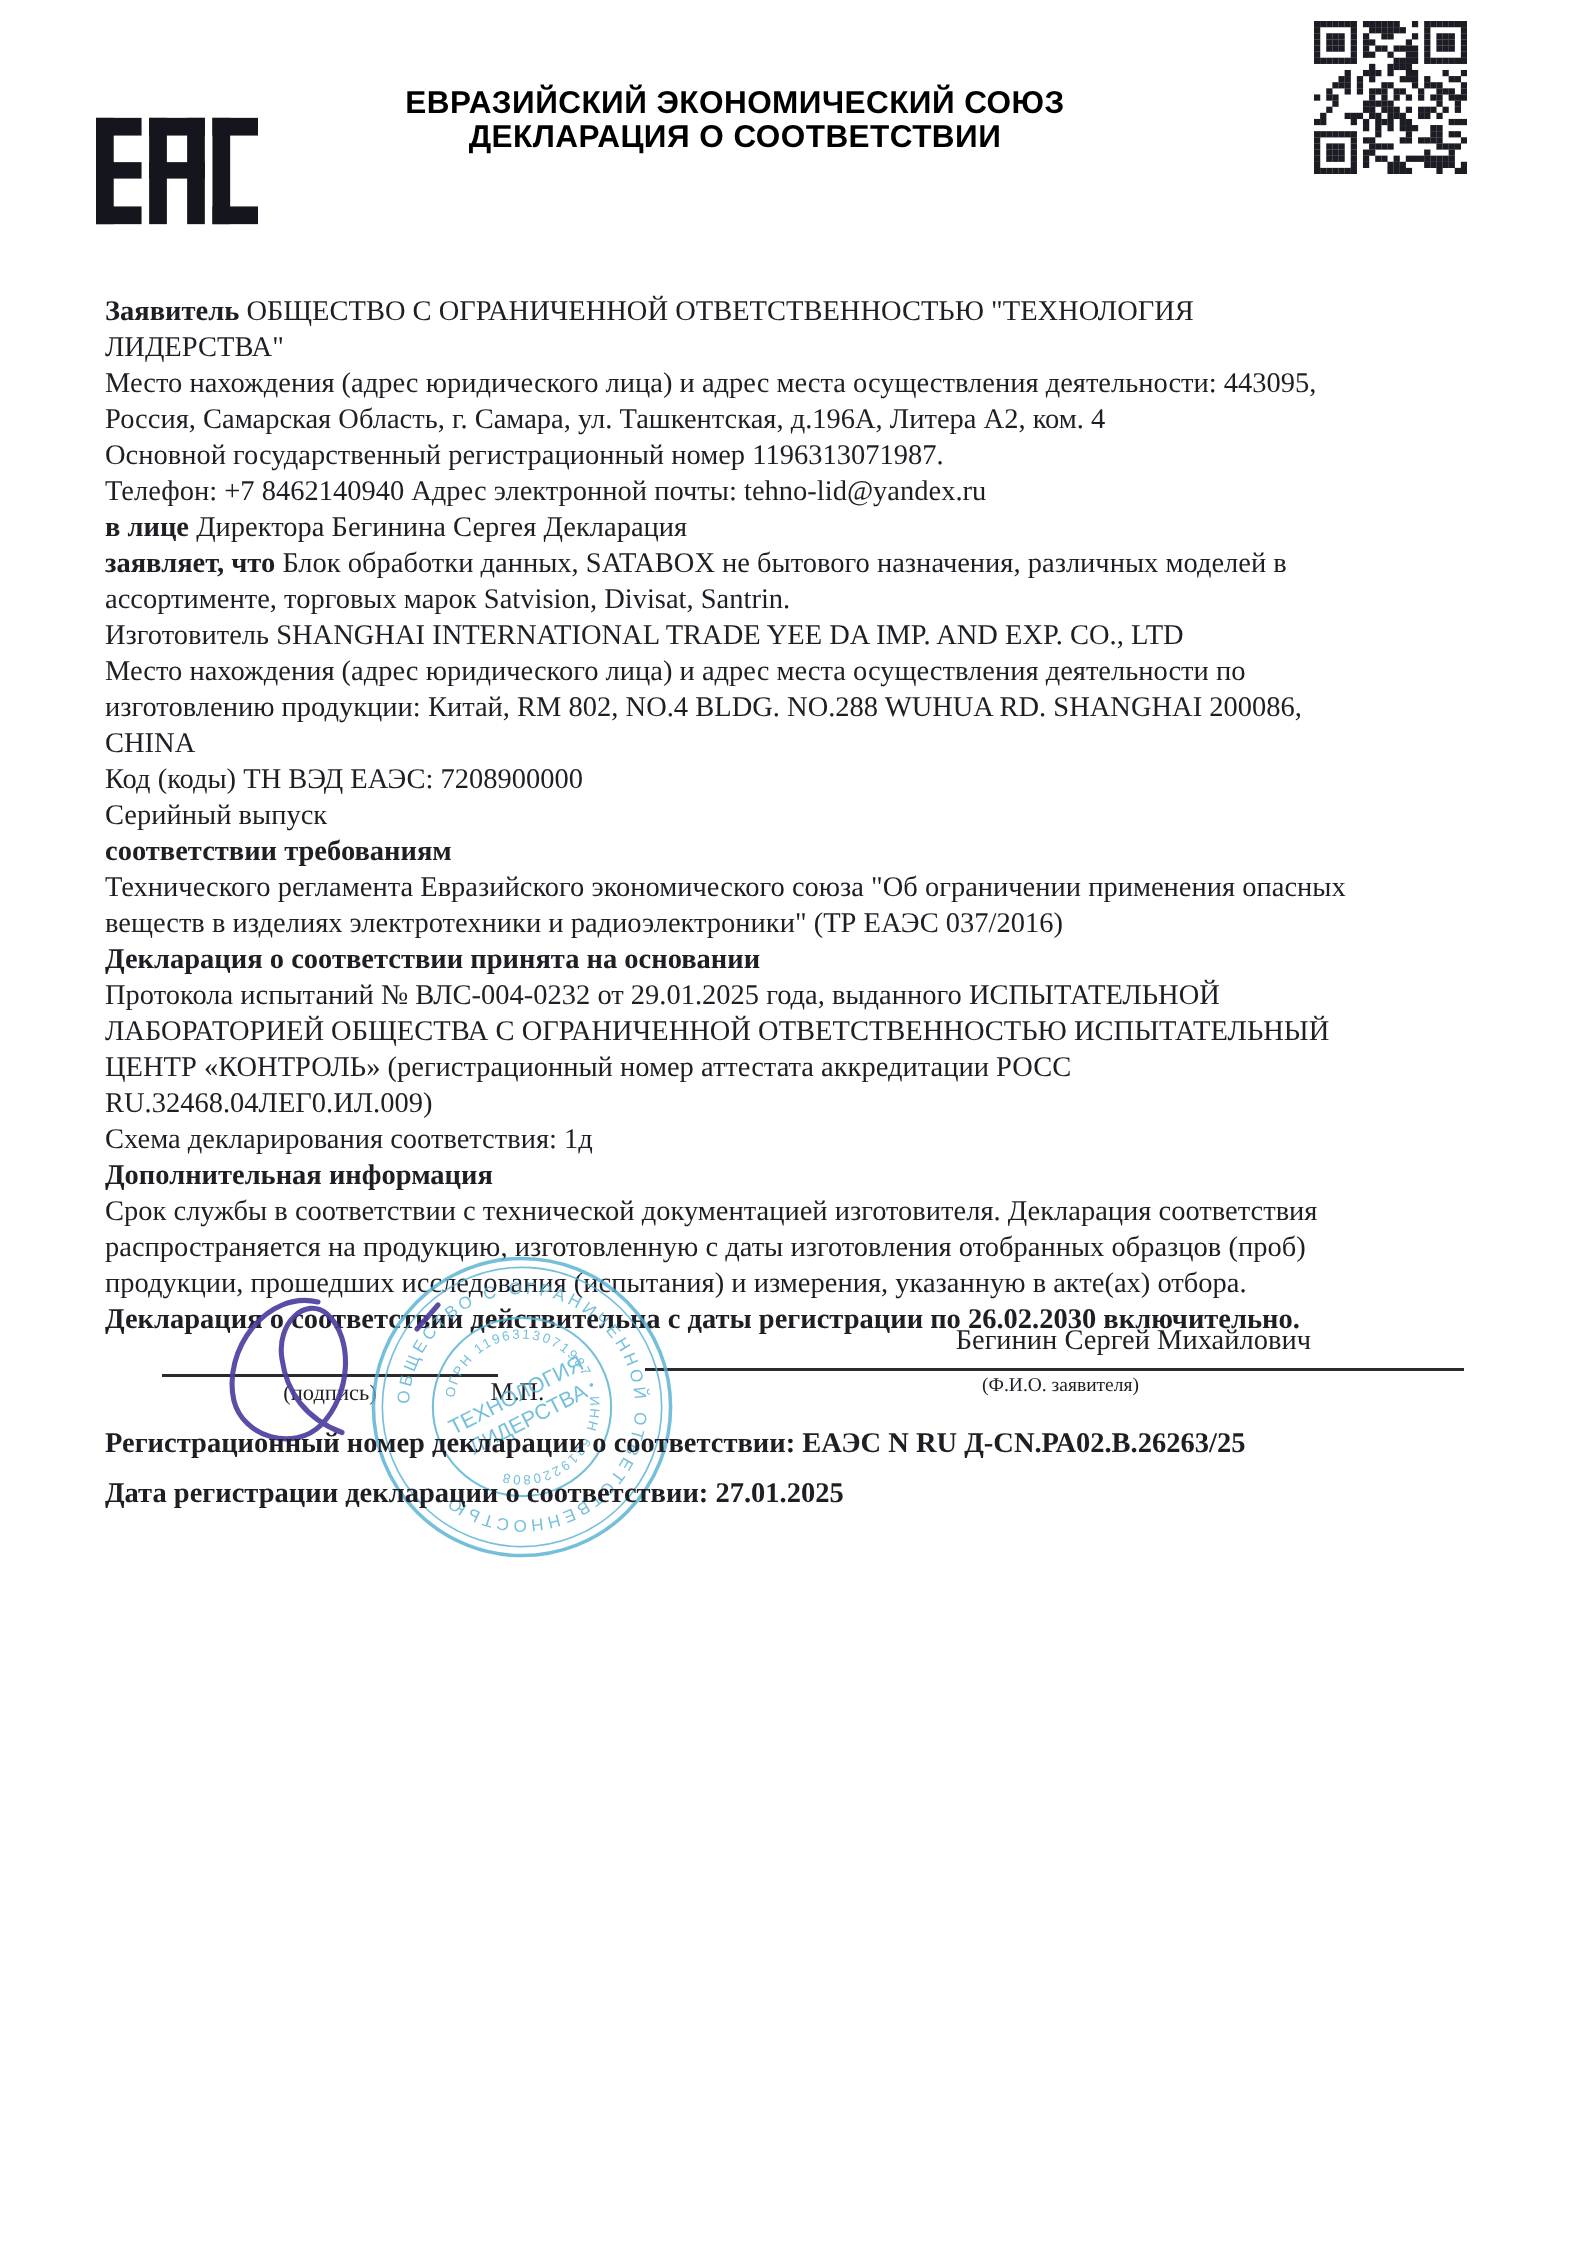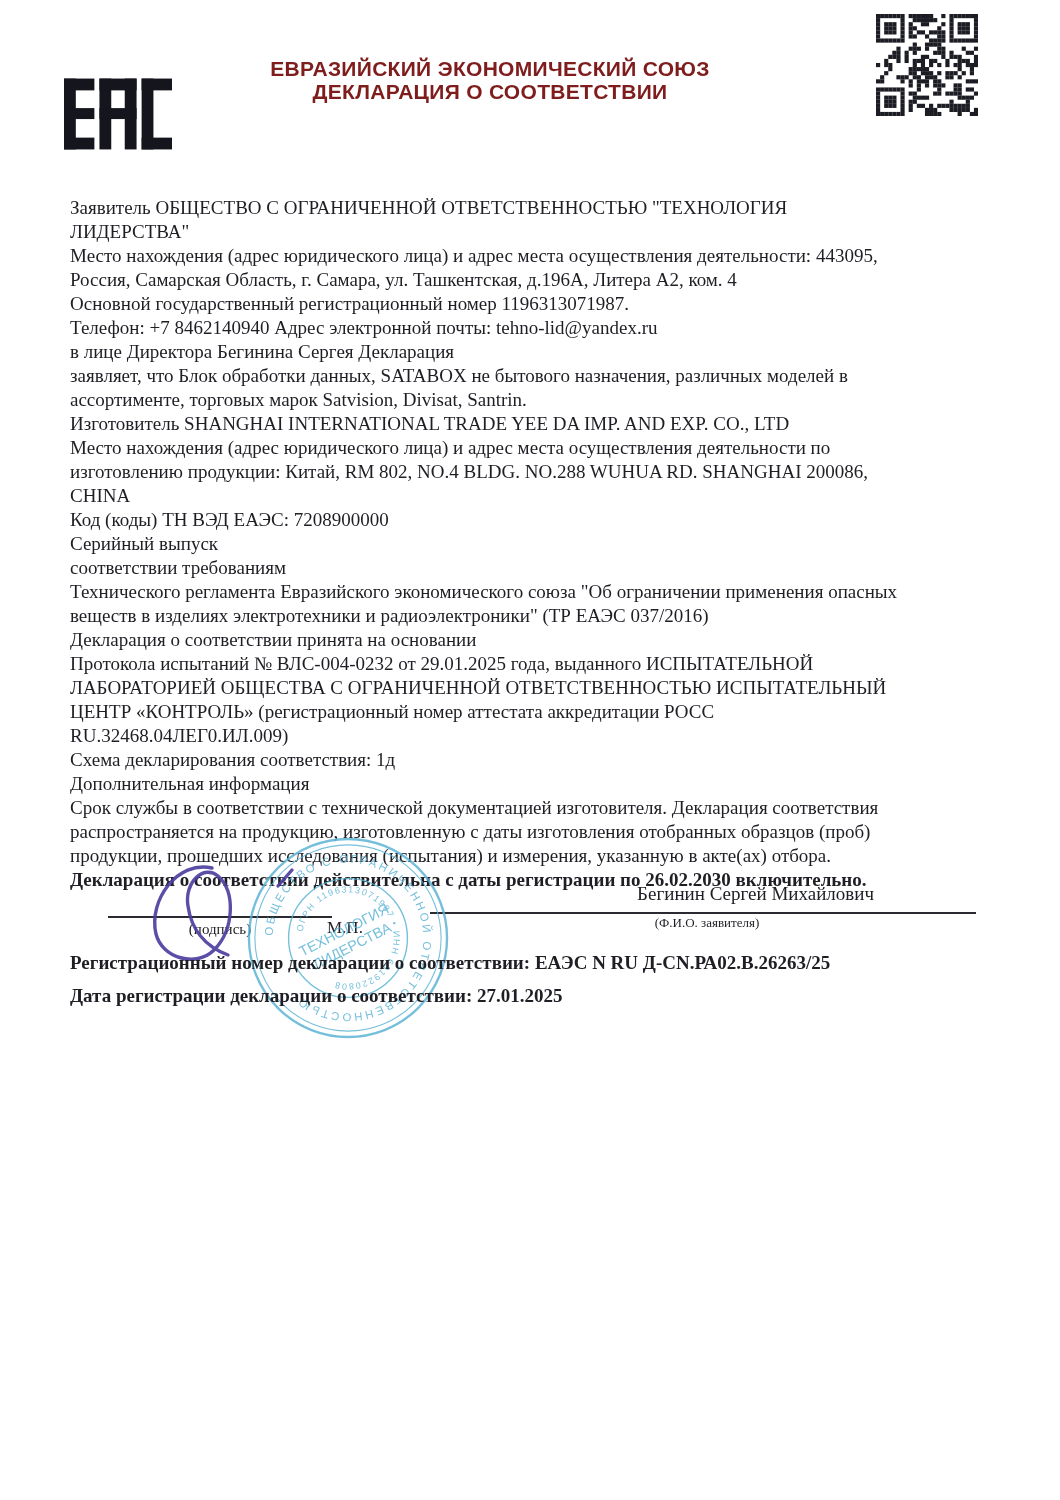--- a/index.html
+++ b/index.html
@@ -6,31 +6,31 @@
   .page{
     position:relative;width:1060px;height:1500px;background:#ffffff;
     font-family:"Liberation Serif", serif;color:#1e1e24;overflow:hidden;
     margin:0 auto;
   }
   
   .eac-logo{position:absolute;left:64px;top:73px;width:108px;height:82px;}
   .doc-title{
     position:absolute;left:220px;top:57px;width:540px;text-align:center;
     font-family:"Liberation Sans", sans-serif;font-weight:bold;
-    font-size:21px;line-height:23px;color:#7f1d1d;letter-spacing:0.3px;
+    font-size:21px;line-height:23px;color:#000000;letter-spacing:0.3px;
   }
   .qr{position:absolute;left:876px;top:14px;width:102px;height:102px;}
   
   .body-text{
     position:absolute;left:70px;top:196px;width:950px;
     font-size:19px;line-height:24px;
   }
   .body-text p{margin:0;}
   .ml{white-space:pre-line;}
-  b{font-weight:normal;}
+  b{font-weight:bold;}
   .validity{margin-top:9px;font-weight:bold;}
   
   .sig-line{position:absolute;border-top:2px solid #2a2a30;height:0;}
   .sig-line.left{left:108px;top:916px;width:224px;}
   .sig-line.right{left:430px;top:912px;width:546px;}
   .sig-caption{position:absolute;left:108px;top:921px;width:224px;text-align:center;font-size:15px;}
   .mp-label{position:absolute;left:327px;top:894px;font-size:17px;margin-top:24px;}
   .signer-name{position:absolute;left:540px;top:883px;width:334px;text-align:right;font-size:19px;}
   .name-caption{position:absolute;left:540px;top:915px;width:334px;text-align:center;font-size:13px;}
   .stamp{position:absolute;left:244px;top:834px;width:208px;height:208px;opacity:0.82;}

